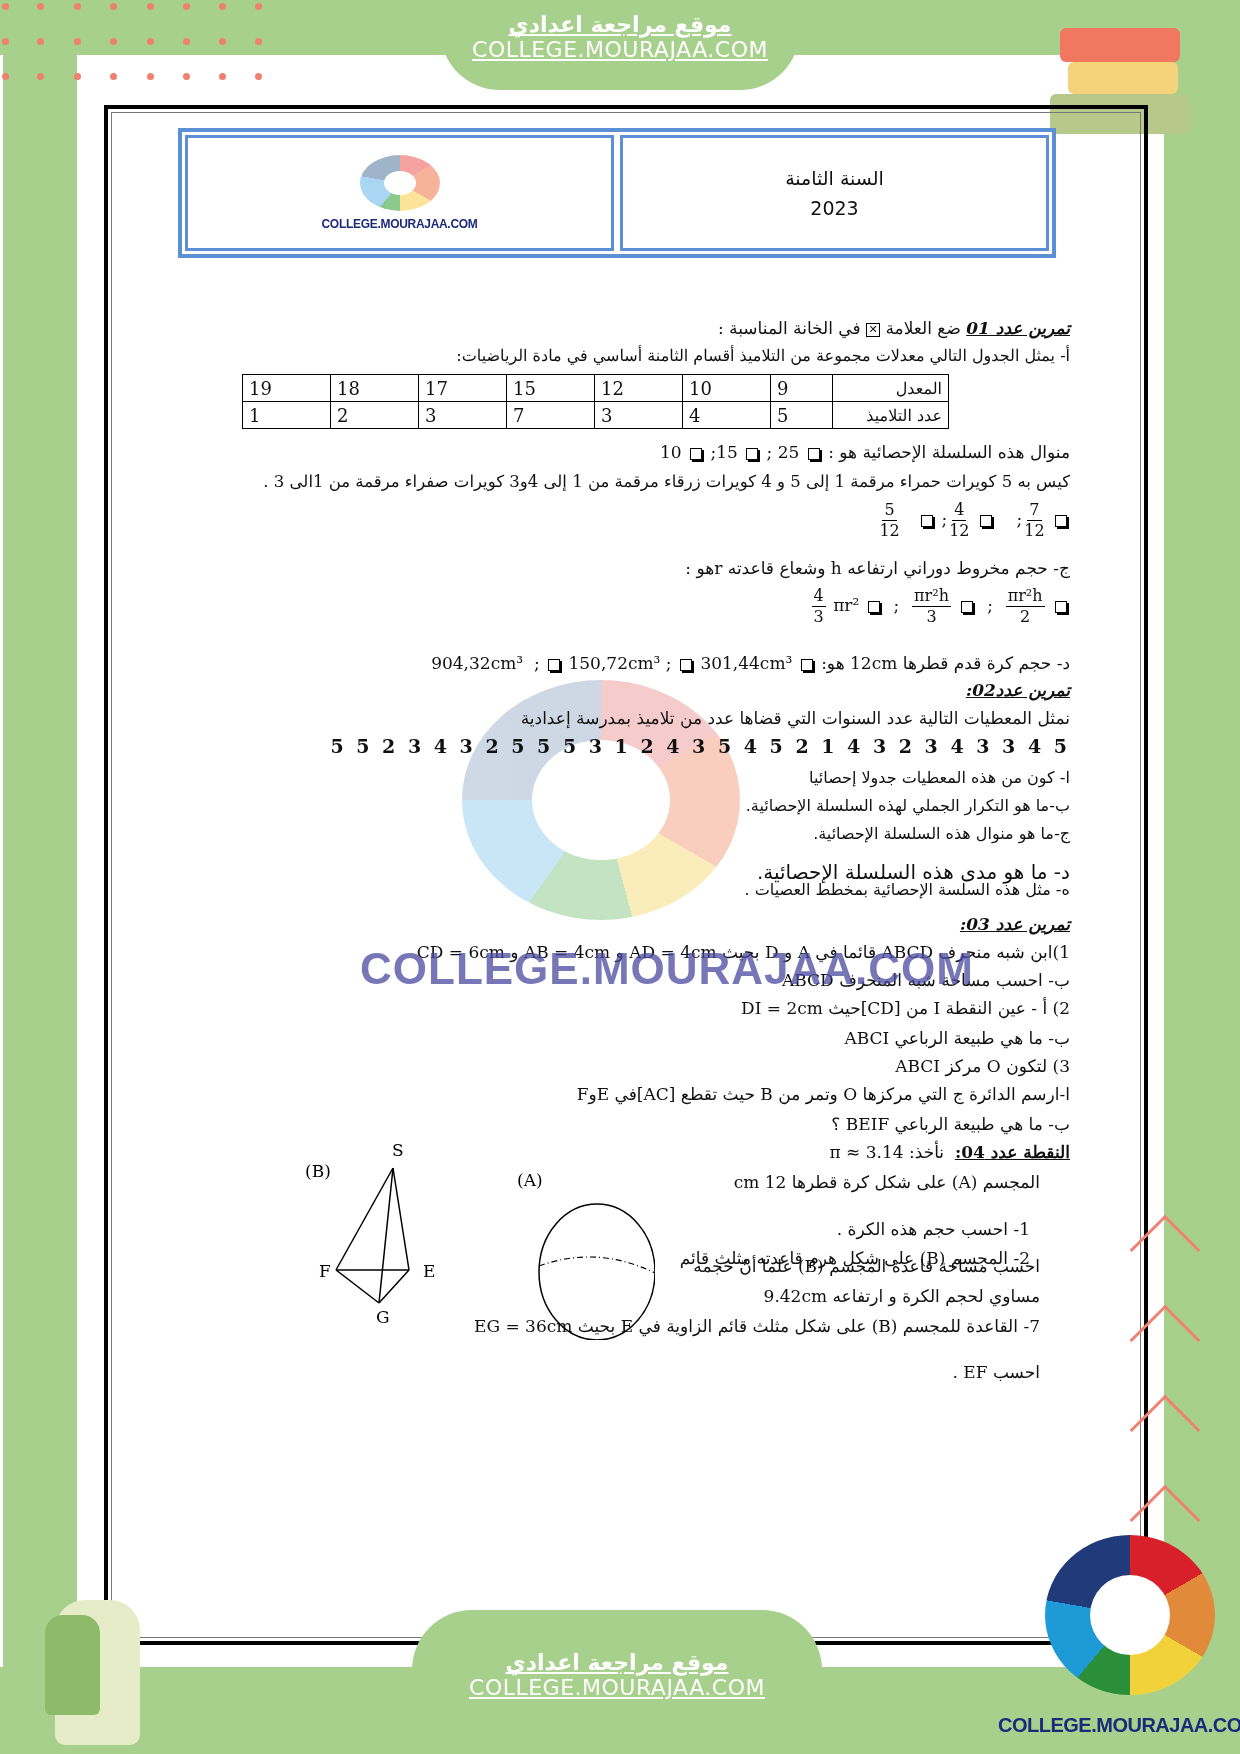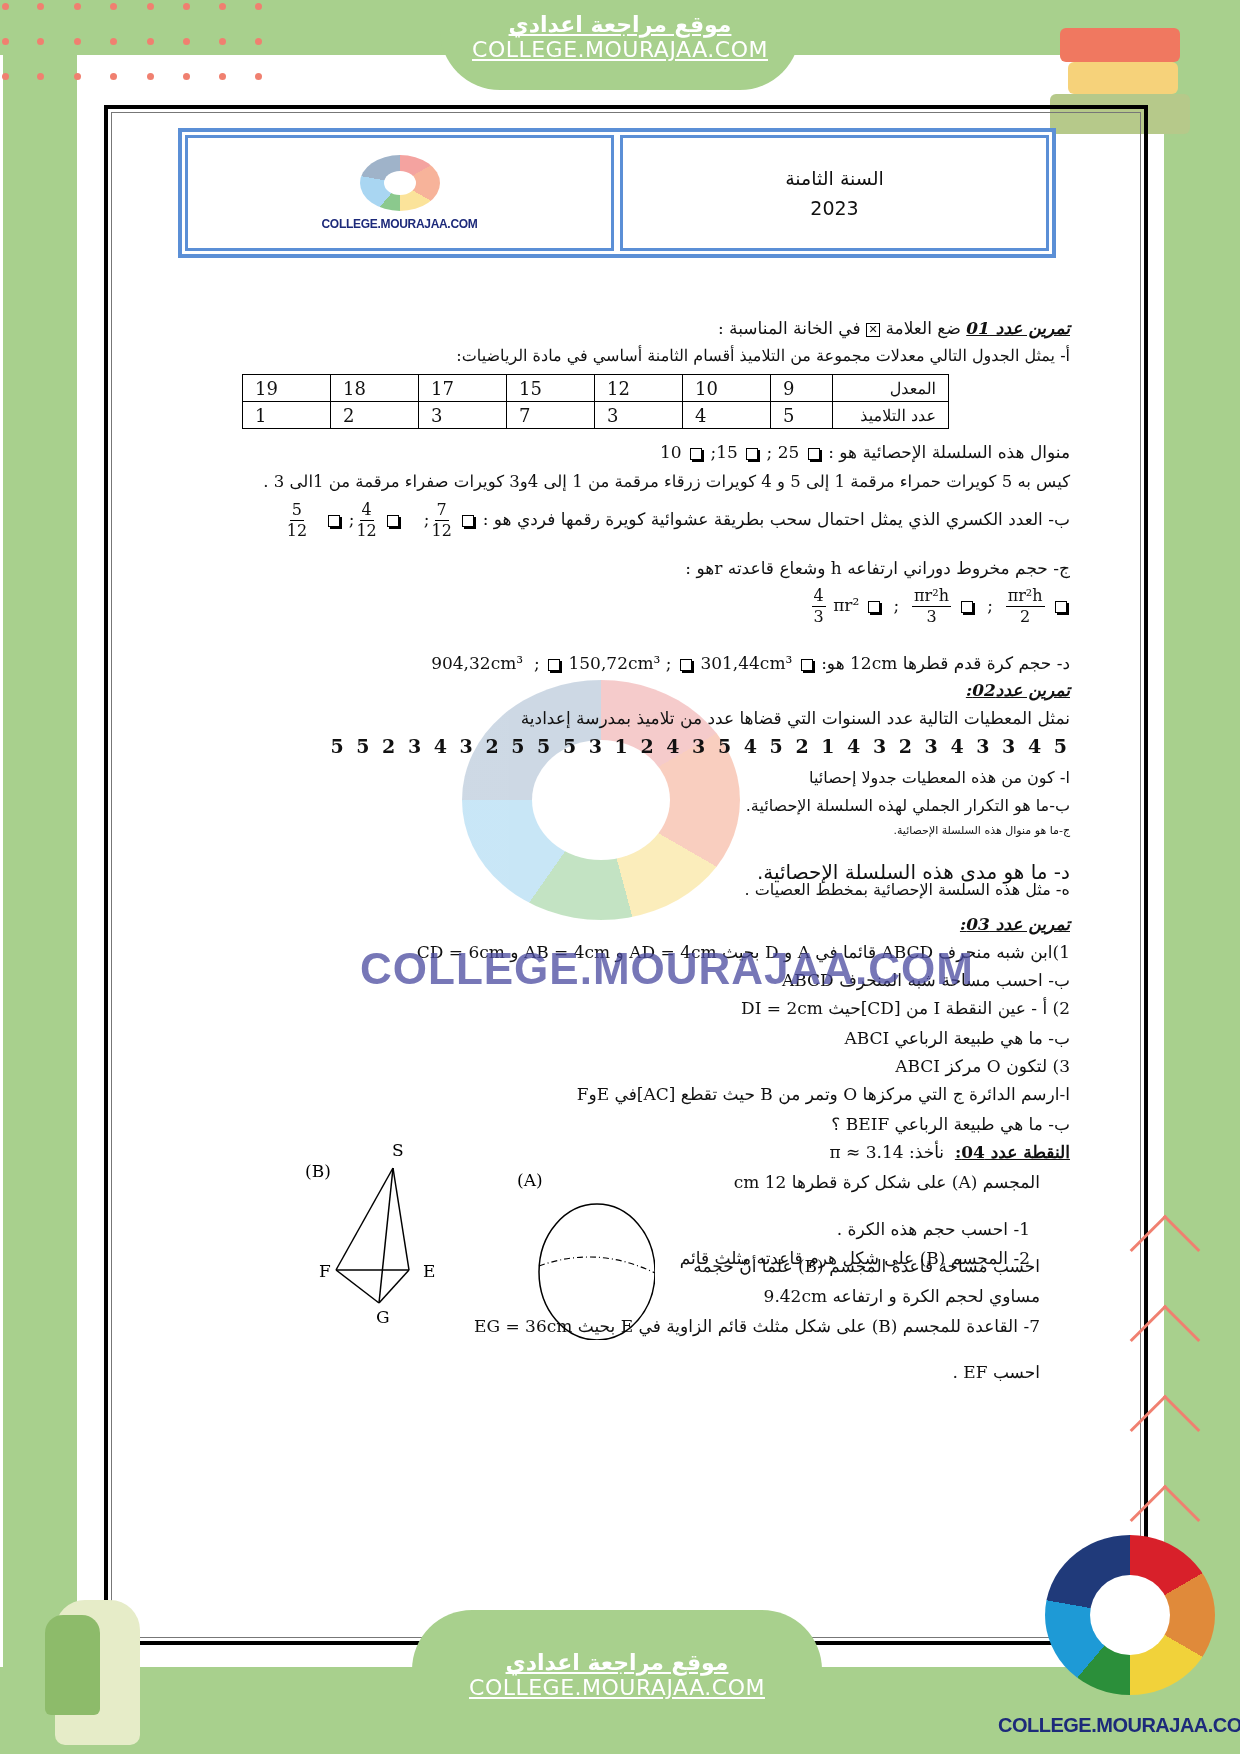--- a/index.html
+++ b/index.html
@@ -19,21 +19,21 @@
   .hcell .t2 { font-family: "DejaVu Sans", sans-serif; font-size: 19px; font-weight: bold; line-height: 30px; }
   .logo-ring { width: 80px; height: 56px; border-radius: 50%; background: conic-gradient(#f4a3a0 0 60deg,#f7b39a 60deg 120deg,#fbe39a 120deg 180deg,#8bc98d 180deg 220deg,#a9d6f2 220deg 280deg,#9fb3c9 280deg 360deg); position: relative; margin-bottom: 6px; }
   .logo-ring::after { content: ""; position: absolute; left: 24px; top: 16px; width: 32px; height: 24px; border-radius: 50%; background: #fff; }
   .logo-text { font-family: "Liberation Sans", sans-serif; font-weight: bold; font-size: 12px; color: #1d2a7a; letter-spacing: -0.3px; }
   .content { position: absolute; left: 200px; top: 310px; width: 870px; direction: rtl; font-family: "DejaVu Serif", serif; font-size: 17px; }
   .line { position: absolute; right: 0; white-space: nowrap; direction: rtl; }
   .ex-title { font-weight: bold; text-decoration: underline; font-style: italic; }
   .box { display: inline-block; width: 12px; height: 12px; border: 1.5px solid #000; box-shadow: 2px 2px 0 #000; vertical-align: middle; margin: 0 3px; }
   .xbox { display: inline-block; width: 14px; height: 14px; border: 1.5px solid #000; font-size: 11px; line-height: 11px; text-align: center; vertical-align: middle; font-family: "DejaVu Sans", sans-serif; }
   table.stats { position: absolute; left: 42px; top: 64px; border-collapse: collapse; direction: rtl; font-size: 18px; }
-  table.stats td { border: 1px solid #000; height: 27px; padding: 0 12px; text-align: left; min-width: 88px; }
+  table.stats td { border: 1px solid #000; height: 27px; padding: 0 6px; text-align: left; min-width: 88px; }
   table.stats td.label { min-width: 116px; text-align: right; font-size: 16px; }
   table.stats td.narrow { min-width: 62px; }
   .frac { display: inline-flex; flex-direction: column; align-items: center; vertical-align: middle; font-size: 16px; line-height: 20px; margin: 0 2px; }
   .frac .num { border-bottom: 1px solid #000; padding: 0 2px; }
   .ltr { direction: ltr; unicode-bidi: embed; }
   .data-nums { font-weight: bold; font-size: 19px; letter-spacing: 3px; }
   .watermark-ring { position: absolute; left: 462px; top: 680px; width: 278px; height: 240px; border-radius: 50%; background: conic-gradient(#f4c2c2 0 60deg,#f8c6b4 60deg 120deg,#fbeab0 120deg 165deg,#b9dfb9 165deg 215deg,#bfe2f5 215deg 270deg,#c5d2e0 270deg 360deg); opacity: 0.85; }
   .watermark-ring::after { content: ""; position: absolute; left: 70px; top: 60px; width: 138px; height: 120px; border-radius: 50%; background: #fff; }
   .watermark-text { position: absolute; left: 360px; top: 944px; font-family: "Liberation Sans", sans-serif; font-weight: bold; font-size: 44px; color: #4a4aa0; opacity: 0.75; letter-spacing: 1px; }
   .chev { position: absolute; width: 50px; height: 50px; border-top: 3px solid #f08070; border-left: 3px solid #f08070; transform: rotate(45deg); }
@@ -149,21 +149,20 @@
     <span>25</span> ;
     <span class="box"></span>
     <span>15</span>;
     <span class="box"></span>
     <span>10</span>
   </div>
 
   <div class="line" style="top:162px;font-size:16.5px;">كيس به 5 كويرات حمراء مرقمة 1 إلى 5 و 4 كويرات زرقاء مرقمة من 1 إلى 4و3 كويرات صفراء مرقمة من 1الى 3 .</div>
 
   <div class="line" style="top:190px;">
-    <span>ب- العدد الكسري الذي يمثل احتمال سحب بطريقة عشوائية كويرة رقمها فردي هو :</span>
     <span class="box"></span>
     <span class="frac ltr">
         <span class="num">7</span>
         <span>12</span>
       </span>;
     &nbsp;&nbsp;
     <span class="box"></span>
     <span class="frac ltr">
         <span class="num">4</span>
         <span>12</span>
@@ -206,21 +205,21 @@
     <span class="ltr">150,72cm³</span>&nbsp;;
     <span class="box"></span>
     <span class="ltr">301,44cm³</span>
   </div>
 
   <div class="line ex-title" style="top:370px;">تمرين عدد02:</div>
   <div class="line" style="top:398px;">نمثل المعطيات التالية عدد السنوات التي قضاها عدد من تلاميذ بمدرسة إعدادية</div>
   <div class="line data-nums ltr" style="top:425px;right:0;">5 5 2 3  4 3 2 5 5 5 3 1 2 4 3 5 4 5 2 1 4 3 2 3 4 3 3 4 5</div>
   <div class="line" style="top:458px;font-family:'DejaVu Sans',sans-serif;font-size:16px;">ا- كون من هذه المعطيات جدولا إحصائيا</div>
   <div class="line" style="top:486px;font-family:'DejaVu Sans',sans-serif;font-size:16px;">ب-ما هو التكرار الجملي لهذه السلسلة الإحصائية.</div>
-  <div class="line" style="top:514px;font-family:'DejaVu Sans',sans-serif;font-size:11px;">ج-ما هو منوال هذه السلسلة الإحصائية.</div>
+  <div class="line" style="top:514px;font-family:'DejaVu Sans',sans-serif;font-size:16px;">ج-ما هو منوال هذه السلسلة الإحصائية.</div>
   <div class="line" style="top:550px;font-family:'DejaVu Sans',sans-serif;font-size:20px;">د- ما هو مدى هذه السلسلة الإحصائية.</div>
   <div class="line" style="top:570px;font-family:'DejaVu Sans',sans-serif;font-size:16px;">ه- مثل هذه السلسة الإحصائية بمخطط العصيات .</div>
 
   <div class="line ex-title" style="top:604px;">تمرين عدد 03:</div>
   <div class="line" style="top:632px;">1)ابن شبه منحرف ABCD قائما في A و D بحيث AD = 4cm و AB = 4cm و CD = 6cm</div>
   <div class="line" style="top:660px;">ب- احسب مساحة شبه المنحرف ABCD</div>
   <div class="line" style="top:688px;">2) أ - عين النقطة I من [CD]حيث DI = 2cm</div>
   <div class="line" style="top:718px;">ب- ما هي طبيعة الرباعي ABCI</div>
   <div class="line" style="top:746px;">3) لتكون O مركز ABCI</div>
   <div class="line" style="top:774px;">ا-ارسم الدائرة ج التي مركزها O وتمر من B حيث تقطع [AC]في EوF</div>

